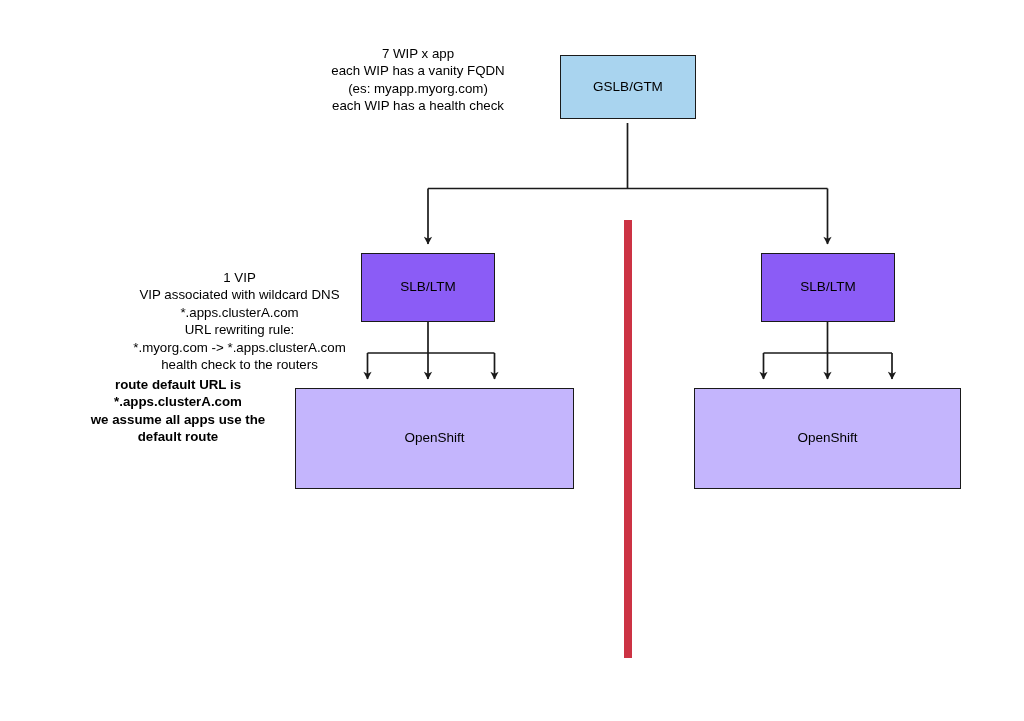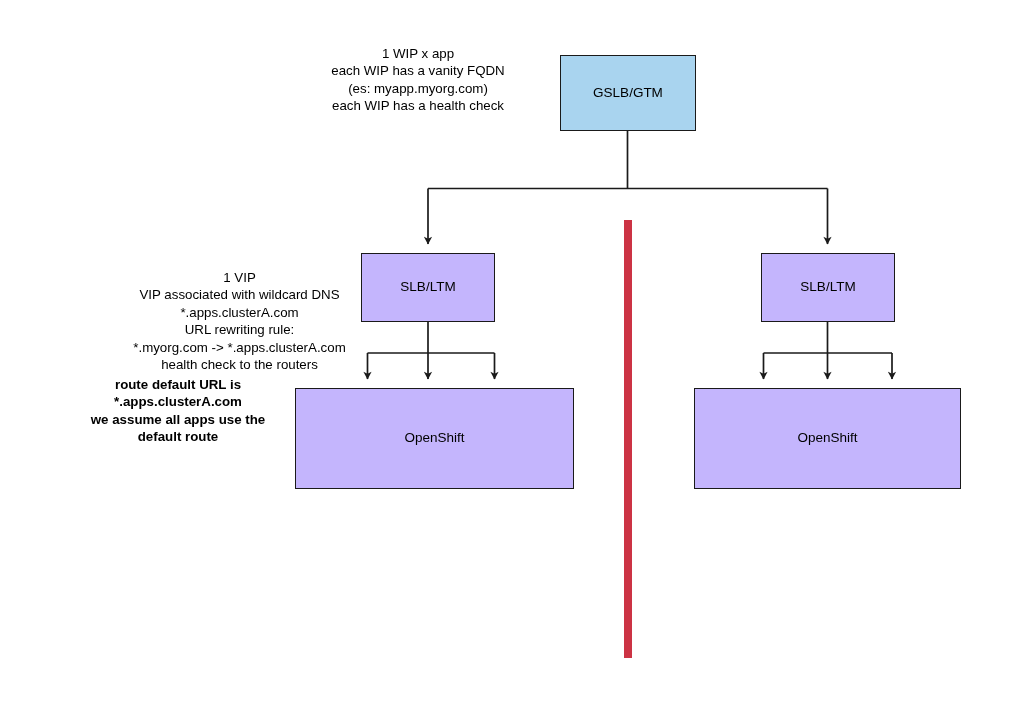--- a/index.html
+++ b/index.html
@@ -36,21 +36,21 @@
     justify-content: center;
     font-size: 13.5px;
     line-height: 1.2;
     color: #000000;
     text-align: center;
   }
   .node-gslb {
     background: #a9d4ef;
   }
   .node-slb {
-    background: #c4b5fd;
+    background: #8b5cf6;
   }
   .node-openshift {
     background: #c4b5fd;
   }
   .note {
     position: absolute;
     text-align: center;
     font-size: 13.3px;
     line-height: 17.4px;
     color: #000000;
@@ -92,41 +92,41 @@
       <path d="M 827.5 322 L 827.5 353"></path>
       <path d="M 763.5 353 L 892 353"></path>
       <path d="M 763.5 353 L 763.5 379" marker-end="url(#arrowhead)"></path>
       <path d="M 827.5 353 L 827.5 379" marker-end="url(#arrowhead)"></path>
       <path d="M 892 353 L 892 379" marker-end="url(#arrowhead)"></path>
     </g>
   </svg>
 
   <div class="divider-bar" style="left:624px; top:220px; width:8px; height:438px;"></div>
 
-  <div class="node node-gslb" style="left:560px; top:55px; width:136px; height:76px;">
+  <div class="node node-gslb" style="left:560px; top:55px; width:136px; height:64px;">
     <span>GSLB/GTM</span>
   </div>
 
   <div class="node node-slb" style="left:361px; top:253px; width:134px; height:69px;">
     <span>SLB/LTM</span>
   </div>
 
   <div class="node node-slb" style="left:761px; top:253px; width:134px; height:69px;">
     <span>SLB/LTM</span>
   </div>
 
   <div class="node node-openshift" style="left:295px; top:388px; width:279px; height:101px;">
     <span>OpenShift</span>
   </div>
 
   <div class="node node-openshift" style="left:694px; top:388px; width:267px; height:101px;">
     <span>OpenShift</span>
   </div>
 
-  <div class="note" style="left:288px; top:45px; width:260px;">1 WIP x app
+  <div class="note" style="left:288px; top:45px; width:260px;">7 WIP x app
 each WIP has a vanity FQDN
 (es: myapp.myorg.com)
 each WIP has a health check</div>
 
   <div class="note" style="left:107px; top:225px; width:265px;margin-top:44px;">1 VIP
 VIP associated with wildcard DNS
 *.apps.clusterA.com
 URL rewriting rule:
 *.myorg.com -&gt; *.apps.clusterA.com
 health check to the routers</div>

